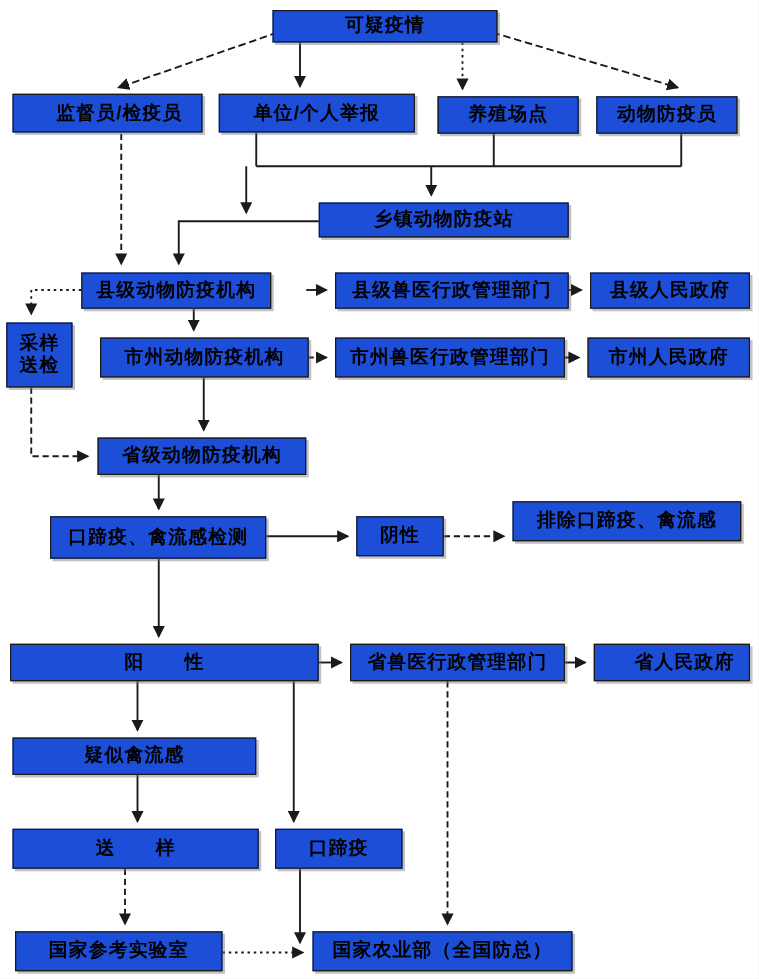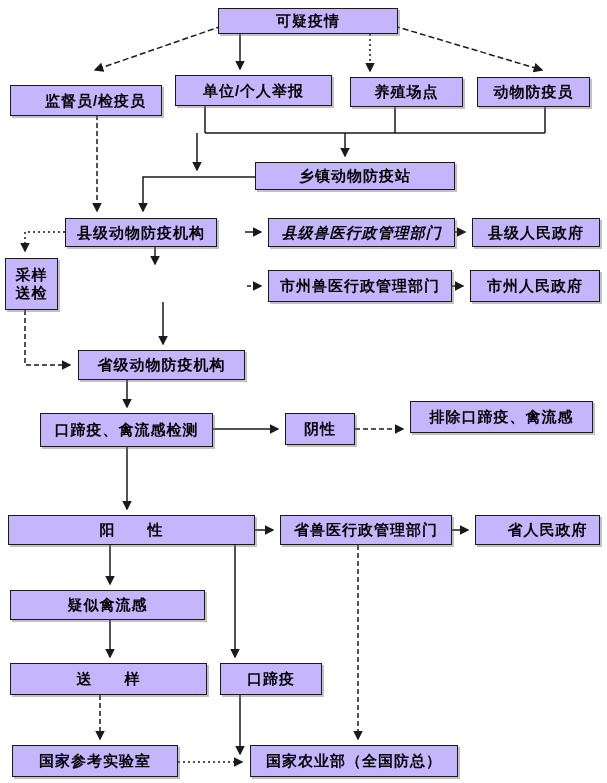--- a/index.html
+++ b/index.html
@@ -4,21 +4,21 @@
 <style>
   html,body{margin:0;padding:0;background:#f4f4f4;}
   .canvas{
     position:relative;width:607px;height:783px;background:#ffffff;
     font-family:"Liberation Sans","DejaVu Sans",sans-serif;
     margin:0 auto;overflow:hidden;
   }
   .arrows{position:absolute;left:0;top:0;z-index:0;}
   .node{
     position:absolute;z-index:1;box-sizing:border-box;
-    background:#c4b5fd;border:1.6px solid #1a1a1a;
+    background:#1d4ed8;border:1.6px solid #1a1a1a;
     box-shadow:2px 2px 0 rgba(120,120,120,0.45);
     display:flex;align-items:center;justify-content:center;
     font-weight:bold;font-size:15px;color:#000;
     text-align:center;letter-spacing:1px;line-height:1.2;
     white-space:pre-line;
   }
 </style>
 </head>
 <body>
 
@@ -64,34 +64,35 @@
 
     <path d="M110,620 L110,657" marker-end="url(#arr)"></path>
     <path d="M100,695 L100,739" stroke-dasharray="5,3" marker-end="url(#arr)"></path>
     <path d="M240,695 L240,754" marker-end="url(#arr)"></path>
     <path d="M178,762 L242,762" stroke-dasharray="2,3" marker-end="url(#arr)"></path>
     <path d="M358,545 L358,739" stroke-dasharray="5,3" marker-end="url(#arr)"></path>
   </svg>
 
   <div class="node" style="left:218px;top:8px;width:180px;height:26px;">可疑疫情</div>
 
-  <div class="node" style="left:10px;top:85px;width:152px;height:31px;padding-left:19px;">监督员/检疫员</div>
+  <div class="node" style="left:10px;top:75px;width:152px;height:31px;padding-left:19px;">监督员/检疫员</div>
   <div class="node" style="left:175px;top:75px;width:157px;height:31px;">单位/个人举报</div>
   <div class="node" style="left:350px;top:77px;width:113px;height:30px;">养殖场点</div>
   <div class="node" style="left:477px;top:77px;width:113px;height:30px;">动物防疫员</div>
 
   <div class="node" style="left:255px;top:162px;width:200px;height:28px;">乡镇动物防疫站</div>
 
   <div class="node" style="left:65px;top:218px;width:152px;height:29px;">县级动物防疫机构</div>
-  <div class="node" style="left:268px;top:218px;width:187px;height:29px;font-style:italic;">县级兽医行政管理部门</div>
+  <div class="node" style="left:268px;top:218px;width:187px;height:29px;">县级兽医行政管理部门</div>
   <div class="node" style="left:472px;top:218px;width:128px;height:29px;">县级人民政府</div>
 
   <div class="node" style="left:5px;top:258px;width:53px;height:52px;">采样
 送检</div>
 
+  <div class="node" style="left:80px;top:270px;width:167px;height:32px;">市州动物防疫机构</div>
   <div class="node" style="left:268px;top:270px;width:184px;height:32px;">市州兽医行政管理部门</div>
   <div class="node" style="left:470px;top:270px;width:130px;height:32px;">市州人民政府</div>
 
   <div class="node" style="left:78px;top:350px;width:167px;height:30px;">省级动物防疫机构</div>
 
   <div class="node" style="left:40px;top:413px;width:173px;height:34px;">口蹄疫、禽流感检测</div>
   <div class="node" style="left:285px;top:413px;width:70px;height:32px;">阴性</div>
   <div class="node" style="left:410px;top:401px;width:183px;height:32px;">排除口蹄疫、禽流感</div>
 
   <div class="node" style="left:8px;top:515px;width:247px;height:30px;">阳　　性</div>

